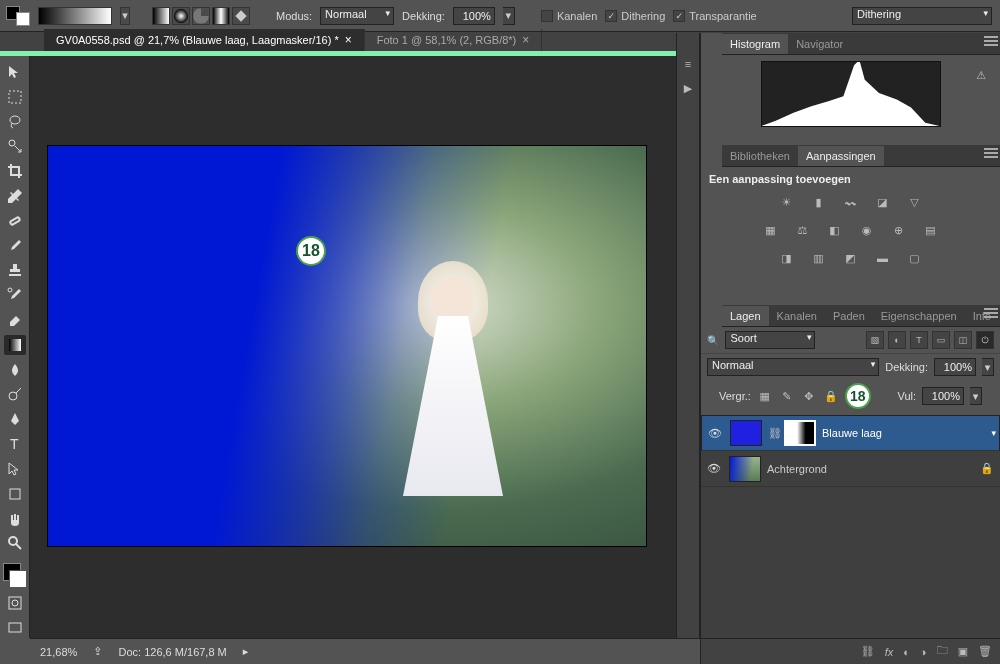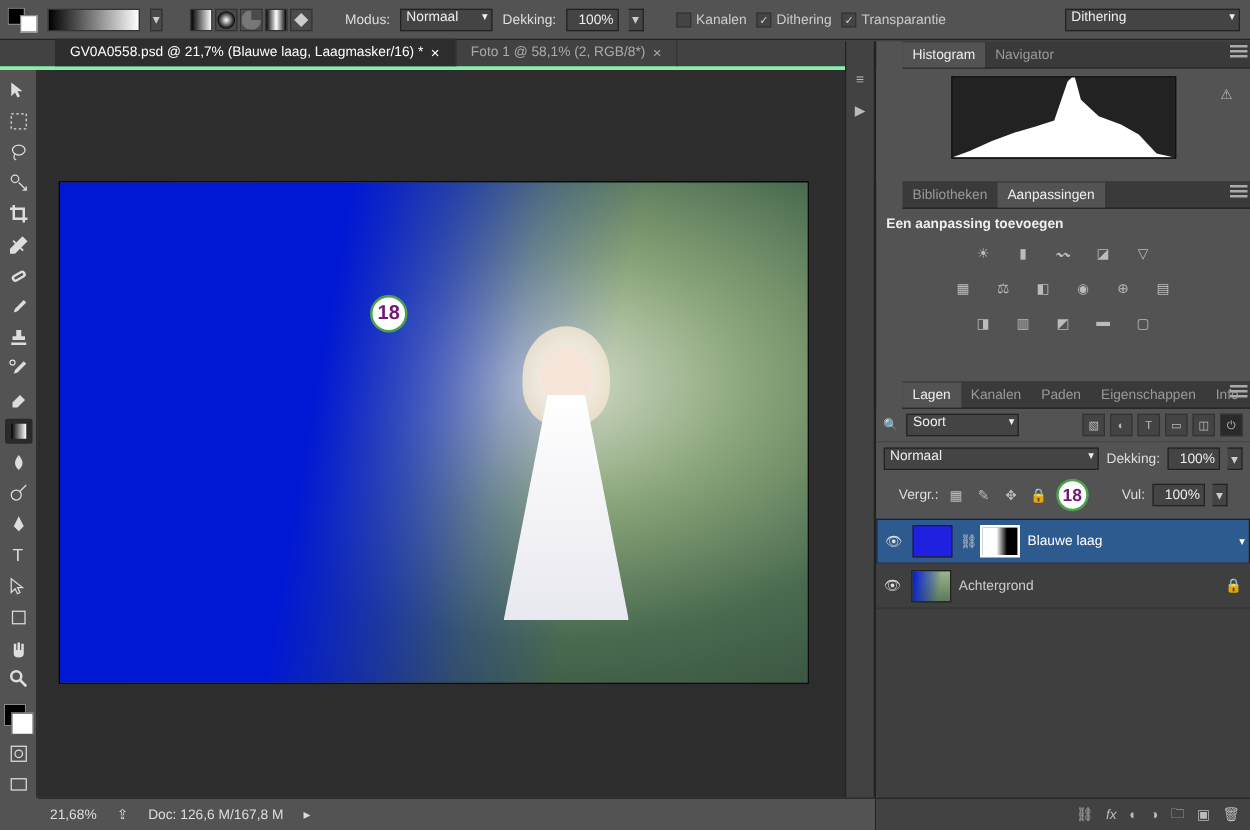--- a/index.html
+++ b/index.html
@@ -18,39 +18,39 @@
 .lbl { color: #ddd; }
 .sel { background: #444; border: 1px solid #222; color: #eee; height: 18px; padding: 0 14px 0 4px; position: relative; min-width: 74px; display: flex; align-items: flex-start; }
 .sel:after { content: "▾"; position: absolute; right: 3px; font-size: 9px; }
 .num-input { background: #444; border: 1px solid #222; color: #eee; width: 42px; height: 18px; padding: 0 3px; text-align: right; display: flex; align-items: center; justify-content: flex-end; }
 .num-btn { width: 12px; height: 18px; background: #444; border: 1px solid #222; border-left: none; display: flex; align-items: center; justify-content: center; }
 .chk { display: flex; align-items: center; gap: 4px; }
 .chk-box { width: 12px; height: 12px; border: 1px solid #333; background: #444; display: flex; align-items: center; justify-content: center; font-size: 9px; }
 .workspace-sel { position: absolute; right: 8px; }
 
 
-.doc-tabs { height: 24px; background: #424242; display: flex; align-items: flex-end; padding-left: 44px; border-bottom: 3px solid #86efac; }
+.doc-tabs { height: 24px; background: #424242; display: flex; align-items: flex-end; padding-left: 44px; border-bottom: 5px solid #86efac; }
 .doc-tab { padding: 4px 12px; color: #aaa; font-size: 11px; border-right: 1px solid #333; display:flex; align-items:center; gap:6px; }
 .doc-tab.active { background: #2d2d2d; color: #fff; }
 .tab-close { font-size: 12px; }
 
 
 .tool-col { position: absolute; left: 0; top: 56px; width: 30px; bottom: 26px; background: #535353; border-right: 1px solid #222; display: flex; flex-direction: column; padding-top: 6px; align-items: center; gap: 5px; }
 .tool { width: 22px; height: 22px; display: flex; align-items: center; justify-content: center; color: #ddd; }
 .tool svg { width: 16px; height: 16px; }
 .tool.active { background: #2a2a2a; border-radius: 2px; }
 
 
 .canvas-area { position: absolute; left: 30px; right: 300px; top: 56px; bottom: 26px; background: #2d2d2d; overflow: hidden; }
 .photo { position: absolute; left: 18px; top: 90px; width: 598px; height: 400px; background: linear-gradient(100deg, #0018d4 0%, #0018d4 35%, rgba(0,24,212,0.6) 48%, rgba(0,24,212,0.25) 58%, rgba(0,24,212,0) 70%), radial-gradient(ellipse at 65% 40%, #d8e0d0 0%, #8aa579 30%, #4a6b50 60%, #2e4436 100%); box-shadow: 0 0 0 1px #000; overflow: hidden; }
 .girl { position: absolute; left: 345px; top: 120px; width: 120px; height: 260px; }
 .girl .head { width: 42px; height: 48px; border-radius: 50%; background: #f5e5d8; position: absolute; top: 10px; left: 39px; }
 .girl .hair { width: 70px; height: 80px; background: radial-gradient(#fff, #e8d8bb); border-radius: 50% 50% 40% 40%; position: absolute; top: -5px; left: 25px; opacity: 0.9; }
 .girl .dress { width: 100px; height: 180px; background: linear-gradient(#fff, #e8e8f0); position: absolute; top: 50px; left: 10px; clip-path: polygon(35% 0, 65% 0, 100% 100%, 0 100%); }
-.callout { position: absolute; width: 30px; height: 30px; background: #fff; border-radius: 50%; border: 2px solid #4aa24a; color: #701a75; font-weight: bold; font-size: 16px; display: flex; align-items: center; justify-content: center; }
+.callout { position: absolute; width: 30px; height: 30px; background: #fff; border-radius: 50%; border: 2px solid #4aa24a; color: #14532d; font-weight: bold; font-size: 16px; display: flex; align-items: center; justify-content: center; }
 
 
 .dock-strip { position: absolute; right: 300px; top: 33px; width: 24px; bottom: 0; background: #424242; border-left: 1px solid #222; border-right: 1px solid #222; display:flex; flex-direction:column; align-items:center; gap:6px; padding-top:22px;}
 .dock-strip .ico { width:18px;height:18px;display:flex;align-items:center;justify-content:center;color:#bbb; }
 .right-panels { position: absolute; right: 0; top: 33px; width: 300px; bottom: 0; background: #535353; border-left: 1px solid #222; display: flex; flex-direction: column; }
 .panel-tabs { display: flex; height: 22px; background: #3a3a3a; border-bottom: 1px solid #222; font-size: 11px; align-items: flex-end; position: relative; margin-left: 21px; }
 .panel-tab { padding: 4px 8px; color: #999; }
 .panel-tab.active { background: #535353; color: #eee; }
 .panel-menu { position: absolute; right: 2px; top: 3px; }
 .histo { height: 90px; background: #535353; position: relative; padding: 6px; }

